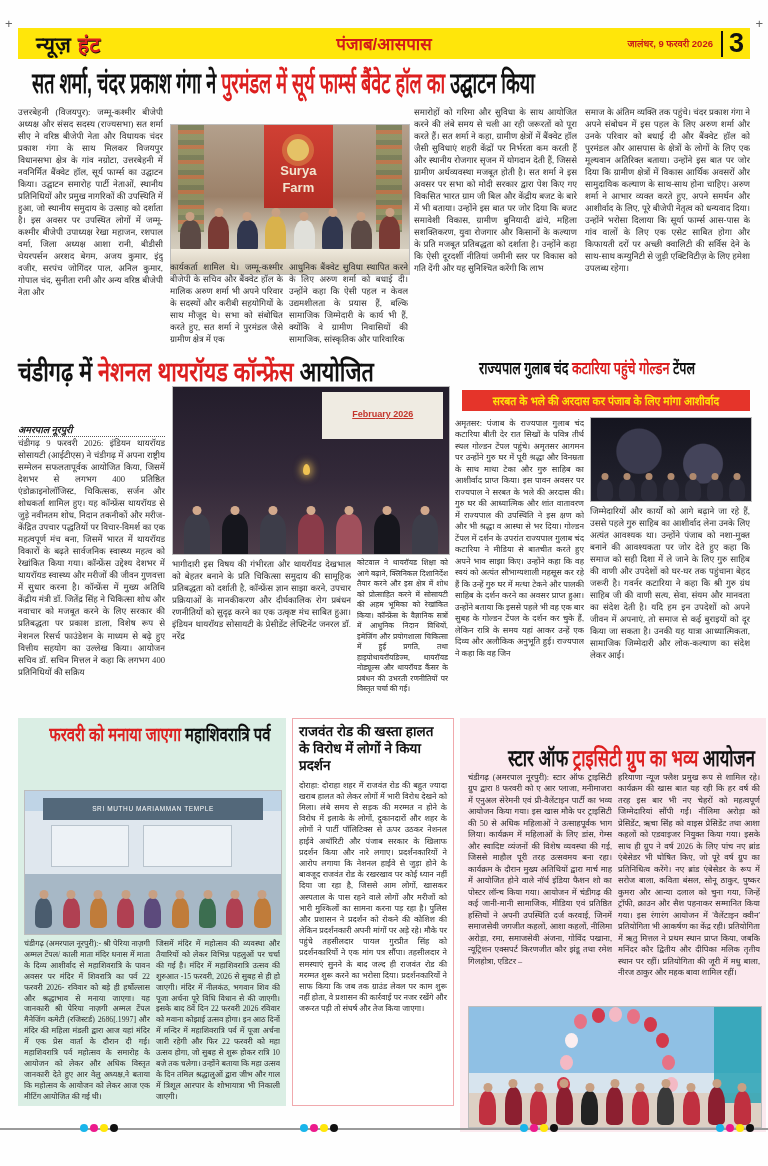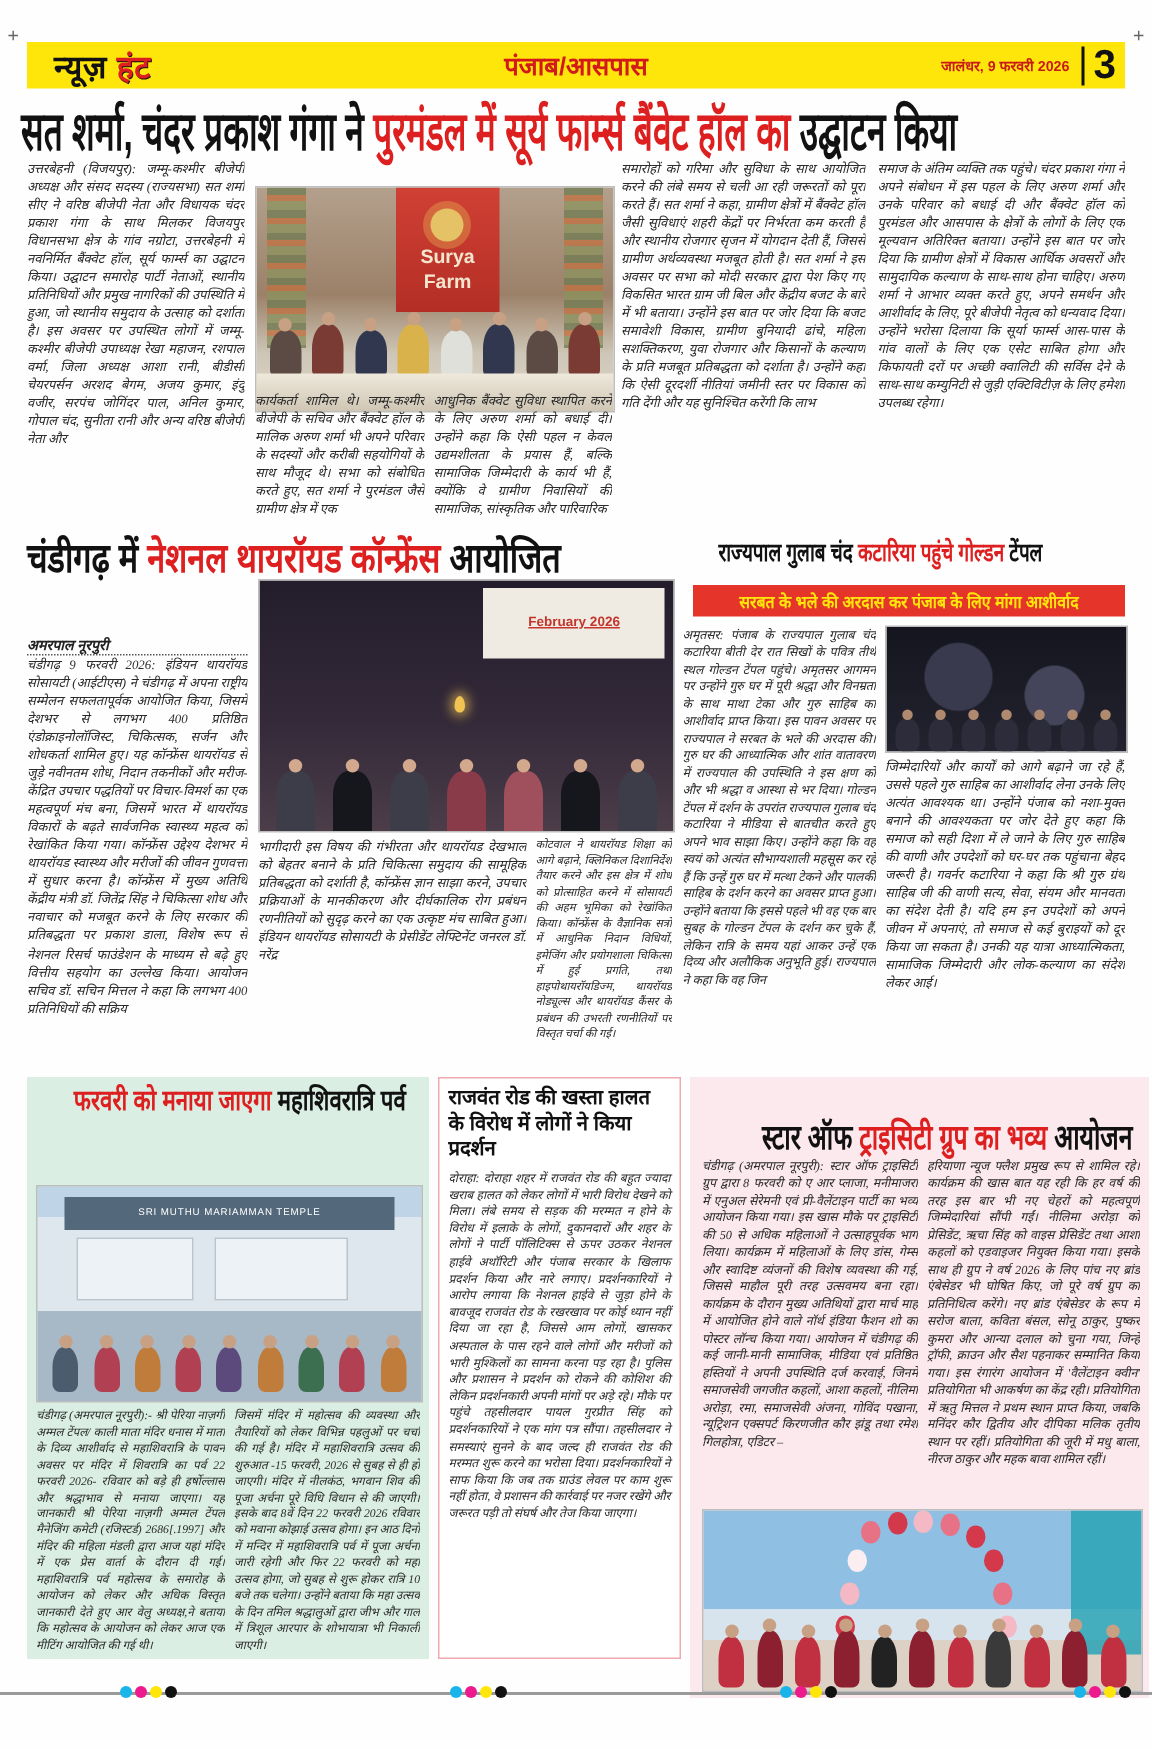--- a/index.html
+++ b/index.html
@@ -1,19 +1,19 @@
 <!DOCTYPE html>
 <html><head>
 <meta charset="utf-8">
 <style>
   html,body{margin:0;padding:0;background:#e9e9e9;}
   .page{position:relative;width:768px;height:1166px;background:#fefefe;margin:0 auto;
         font-family:"Liberation Serif", serif;overflow:hidden;color:#1c1c1c;}
   .abs{position:absolute;}
-  .bodytext{font-size:8.6px;line-height:1.40;text-align:justify;color:#2a2a2a;overflow:hidden;font-style:italic;}
+  .bodytext{font-size:8.6px;line-height:1.40;text-align:justify;color:#2a2a2a;overflow:hidden;}
   .hl{font-family:"Liberation Sans", sans-serif;font-weight:bold;color:#111;}
   .red{color:#dd1f1f;}
   .nowrapfit{white-space:nowrap;transform-origin:left center;display:inline-block;}
   .cropmark{position:absolute;color:#666;font-size:13px;font-family:"Liberation Sans",sans-serif;}
 
   
   .masthead{left:18px;top:28px;width:732px;height:31px;background:#ffe60a;display:flex;align-items:center;}
   .logo{margin-left:18px;font-family:"Liberation Sans",sans-serif;font-weight:bold;font-size:21px;letter-spacing:.5px;}
   .logo .l1{color:#111;} .logo .l2{color:#dd1f1f;text-shadow:.5px .5px 0 #111;}
   .sectiontitle{position:absolute;left:0;right:0;text-align:center;color:#d31a1a;
@@ -123,21 +123,21 @@
       <span class="l2">हंट</span>
     </div>
     <div class="sectiontitle">पंजाब/आसपास</div>
     <div class="mh-right">
       <span class="mh-date">जालंधर, 9 फरवरी 2026</span>
       <span class="mh-sep"></span>
       <span class="mh-page">3</span>
     </div>
   </div>
 
-  <div class="abs hl" style="left:14px;top:62px;width:732px;height:40px;font-size:36px;">
+  <div class="abs hl" style="left:32px;top:62px;width:732px;height:40px;font-size:29px;">
     <span class="nowrapfit" style="transform:scaleX(0.62);width:1180px;">
       <span>सत शर्मा, चंदर प्रकाश गंगा ने </span><span class="red">पुरमंडल में सूर्य फार्म्स बैंवेट हॉल का </span><span>उद्घाटन किया</span>
     </span>
   </div>
 
   <div class="abs bodytext" style="left:18px;top:106px;width:145px;height:241px;">उत्तरबेहनी (विजयपुर): जम्मू-कश्मीर बीजेपी अध्यक्ष और संसद सदस्य (राज्यसभा) सत शर्मा सीए ने वरिष्ठ बीजेपी नेता और विधायक चंदर प्रकाश गंगा के साथ मिलकर विजयपुर विधानसभा क्षेत्र के गांव नग्रोटा, उत्तरबेहनी में नवनिर्मित बैंक्वेट हॉल, सूर्य फार्म्स का उद्घाटन किया। उद्घाटन समारोह पार्टी नेताओं, स्थानीय प्रतिनिधियों और प्रमुख नागरिकों की उपस्थिति में हुआ, जो स्थानीय समुदाय के उत्साह को दर्शाता है। इस अवसर पर उपस्थित लोगों में जम्मू-कश्मीर बीजेपी उपाध्यक्ष रेखा महाजन, रशपाल वर्मा, जिला अध्यक्ष आशा रानी, बीडीसी चेयरपर्सन अरशद बेगम, अजय कुमार, इंदु वजीर, सरपंच जोगिंदर पाल, अनिल कुमार, गोपाल चंद, सुनीता रानी और अन्य वरिष्ठ बीजेपी नेता और</div>
 
   <div class="photo lead-photo" style="left:170px;top:107px;width:238px;height:149px;margin-top:17px;">
     <div class="lp-garland" style="left:3%;"></div>
     <div class="lp-garland" style="right:3%;"></div>

